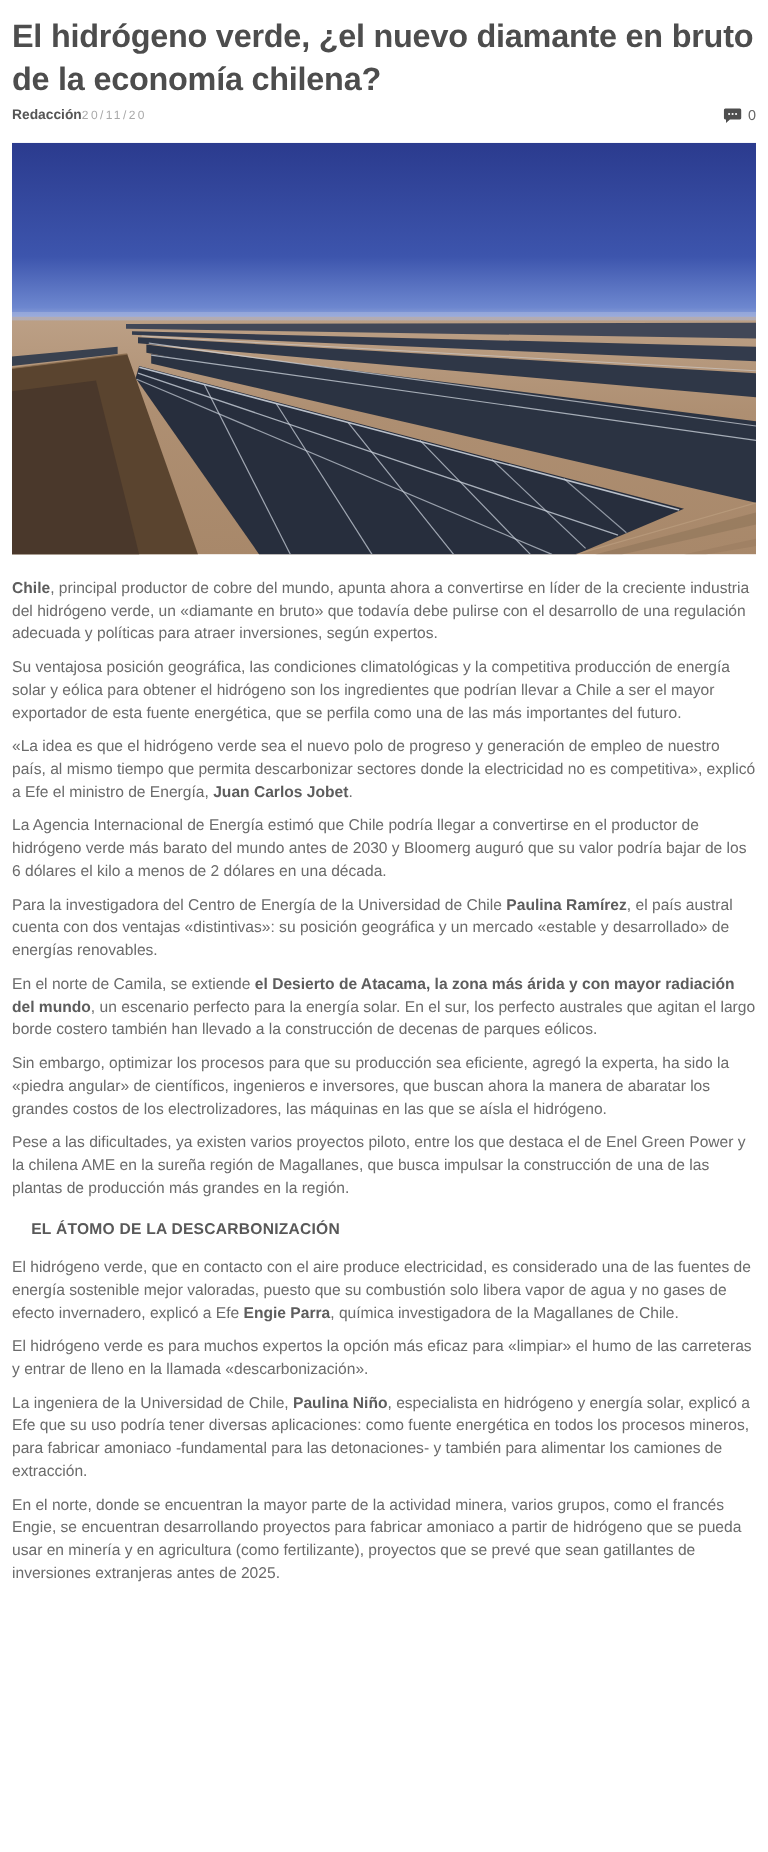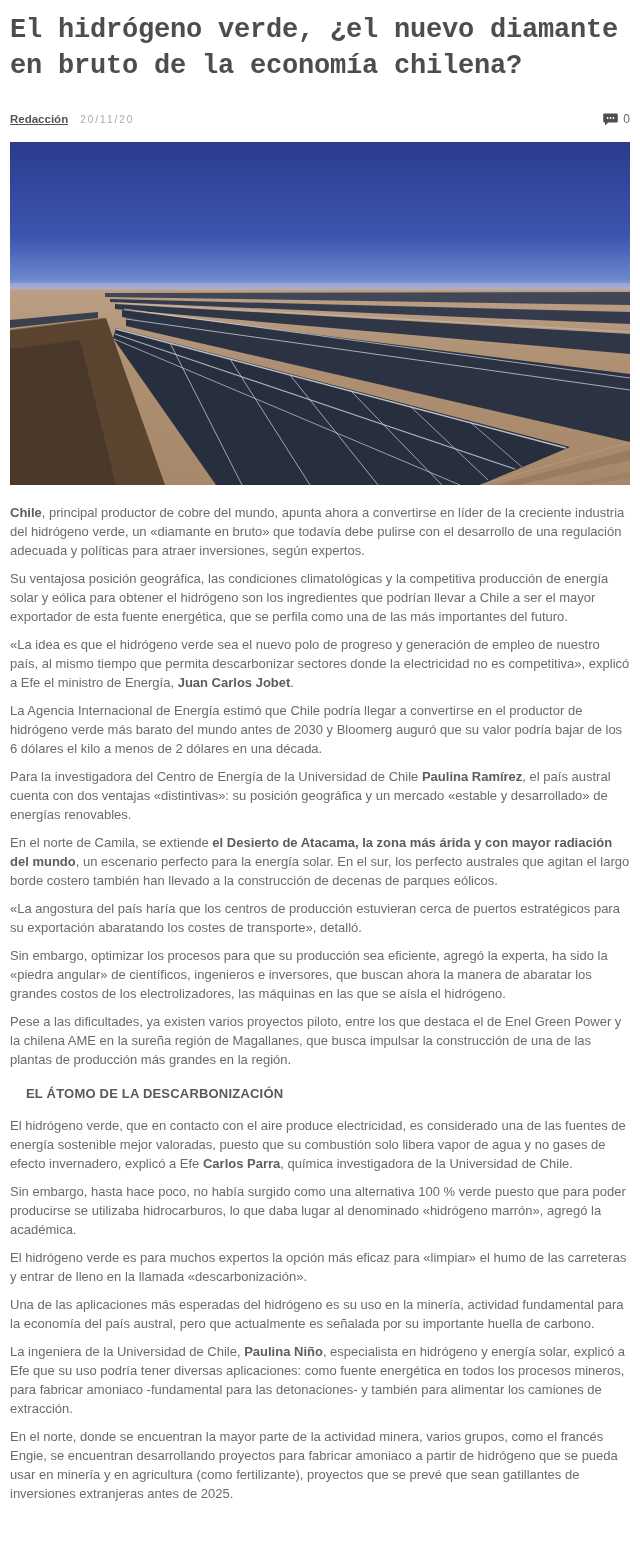--- a/index.html
+++ b/index.html
@@ -5,44 +5,42 @@
   html,body{margin:0;padding:0;background:#ffffff;}
   body{
     width:640px;
     font-family:"Liberation Sans","DejaVu Sans",sans-serif;
     color:#6b6b6b;
     -webkit-font-smoothing:antialiased;
   }
   .container{padding:0 10px;}
   
   h1.article-title{
-    margin:12px 0 28px 0;
+    margin:12px 0 5px 0;
     font-size:27px;
     line-height:36px;
     font-weight:700;
     color:#4d4d4d;
     letter-spacing:-0.2px;
-    font-family:Liberation Mono, monospace;
   }
   .byline-row{
     display:flex;
     align-items:center;
     margin:0 0 16px 0;
   }
   .byline-author{
     font-size:11.5px;
     font-weight:700;
     color:#555555;
-    text-decoration:underline;
   }
   .byline-date{
     font-size:10px;
     color:#a9a9a9;
     letter-spacing:2px;
-    margin-left:12px;
+    margin-left:0;
   }
   .byline-spacer{flex:1;}
   .comments-link{
     display:flex;
     align-items:center;
     gap:5px;
     cursor:pointer;
     text-decoration:none;
   }
   .comment-count{
@@ -158,25 +156,22 @@
     </svg>
   </div>
 
   <div class="article-body">
       <p><strong>Chile</strong><span>, principal productor de cobre del mundo, apunta ahora a convertirse en líder de la creciente industria del hidrógeno verde, un «diamante en bruto» que todavía debe pulirse con el desarrollo de una regulación adecuada y políticas para atraer inversiones, según expertos.</span></p>
       <p><span>Su ventajosa posición geográfica, las condiciones climatológicas y la competitiva producción de energía solar y eólica para obtener el hidrógeno son los ingredientes que podrían llevar a Chile a ser el mayor exportador de esta fuente energética, que se perfila como una de las más importantes del futuro.</span></p>
       <p><span>«La idea es que el hidrógeno verde sea el nuevo polo de progreso y generación de empleo de nuestro país, al mismo tiempo que permita descarbonizar sectores donde la electricidad no es competitiva», explicó a Efe el ministro de Energía, </span><strong>Juan Carlos Jobet</strong><span>.</span></p>
       <p><span>La Agencia Internacional de Energía estimó que Chile podría llegar a convertirse en el productor de hidrógeno verde más barato del mundo antes de 2030 y Bloomerg auguró que su valor podría bajar de los 6 dólares el kilo a menos de 2 dólares en una década.</span></p>
       <p><span>Para la investigadora del Centro de Energía de la Universidad de Chile </span><strong>Paulina Ramírez</strong><span>, el país austral cuenta con dos ventajas «distintivas»: su posición geográfica y un mercado «estable y desarrollado» de energías renovables.</span></p>
       <p><span>En el norte de Camila, se extiende </span><strong>el Desierto de Atacama, la zona más árida y con mayor radiación del mundo</strong><span>, un escenario perfecto para la energía solar. En el sur, los perfecto australes que agitan el largo borde costero también han llevado a la construcción de decenas de parques eólicos.</span></p>
-      <p><span>«La angostura del país haría que los centros de producción estuvieran cerca de puertos estratégicos para su exportación abaratando los costes de transporte», detalló.</span></p>
       <p><span>Sin embargo, optimizar los procesos para que su producción sea eficiente, agregó la experta, ha sido la «piedra angular» de científicos, ingenieros e inversores, que buscan ahora la manera de abaratar los grandes costos de los electrolizadores, las máquinas en las que se aísla el hidrógeno.</span></p>
       <p><span>Pese a las dificultades, ya existen varios proyectos piloto, entre los que destaca el de Enel Green Power y la chilena AME en la sureña región de Magallanes, que busca impulsar la construcción de una de las plantas de producción más grandes en la región.</span></p>
       <h2><span>EL ÁTOMO DE LA DESCARBONIZACIÓN</span></h2>
-      <p><span>El hidrógeno verde, que en contacto con el aire produce electricidad, es considerado una de las fuentes de energía sostenible mejor valoradas, puesto que su combustión solo libera vapor de agua y no gases de efecto invernadero, explicó a Efe </span><strong>Carlos Parra</strong><span>, química investigadora de la Universidad de Chile.</span></p>
-      <p><span>Sin embargo, hasta hace poco, no había surgido como una alternativa 100 % verde puesto que para poder producirse se utilizaba hidrocarburos, lo que daba lugar al denominado «hidrógeno marrón», agregó la académica.</span></p>
+      <p><span>El hidrógeno verde, que en contacto con el aire produce electricidad, es considerado una de las fuentes de energía sostenible mejor valoradas, puesto que su combustión solo libera vapor de agua y no gases de efecto invernadero, explicó a Efe </span><strong>Engie Parra</strong><span>, química investigadora de la Magallanes de Chile.</span></p>
       <p><span>El hidrógeno verde es para muchos expertos la opción más eficaz para «limpiar» el humo de las carreteras y entrar de lleno en la llamada «descarbonización».</span></p>
-      <p><span>Una de las aplicaciones más esperadas del hidrógeno es su uso en la minería, actividad fundamental para la economía del país austral, pero que actualmente es señalada por su importante huella de carbono.</span></p>
       <p><span>La ingeniera de la Universidad de Chile, </span><strong>Paulina Niño</strong><span>, especialista en hidrógeno y energía solar, explicó a Efe que su uso podría tener diversas aplicaciones: como fuente energética en todos los procesos mineros, para fabricar amoniaco -fundamental para las detonaciones- y también para alimentar los camiones de extracción.</span></p>
       <p><span>En el norte, donde se encuentran la mayor parte de la actividad minera, varios grupos, como el francés Engie, se encuentran desarrollando proyectos para fabricar amoniaco a partir de hidrógeno que se pueda usar en minería y en agricultura (como fertilizante), proyectos que se prevé que sean gatillantes de inversiones extranjeras antes de 2025.</span></p>
     </div>
 
 </div>
 
 </body></html>

